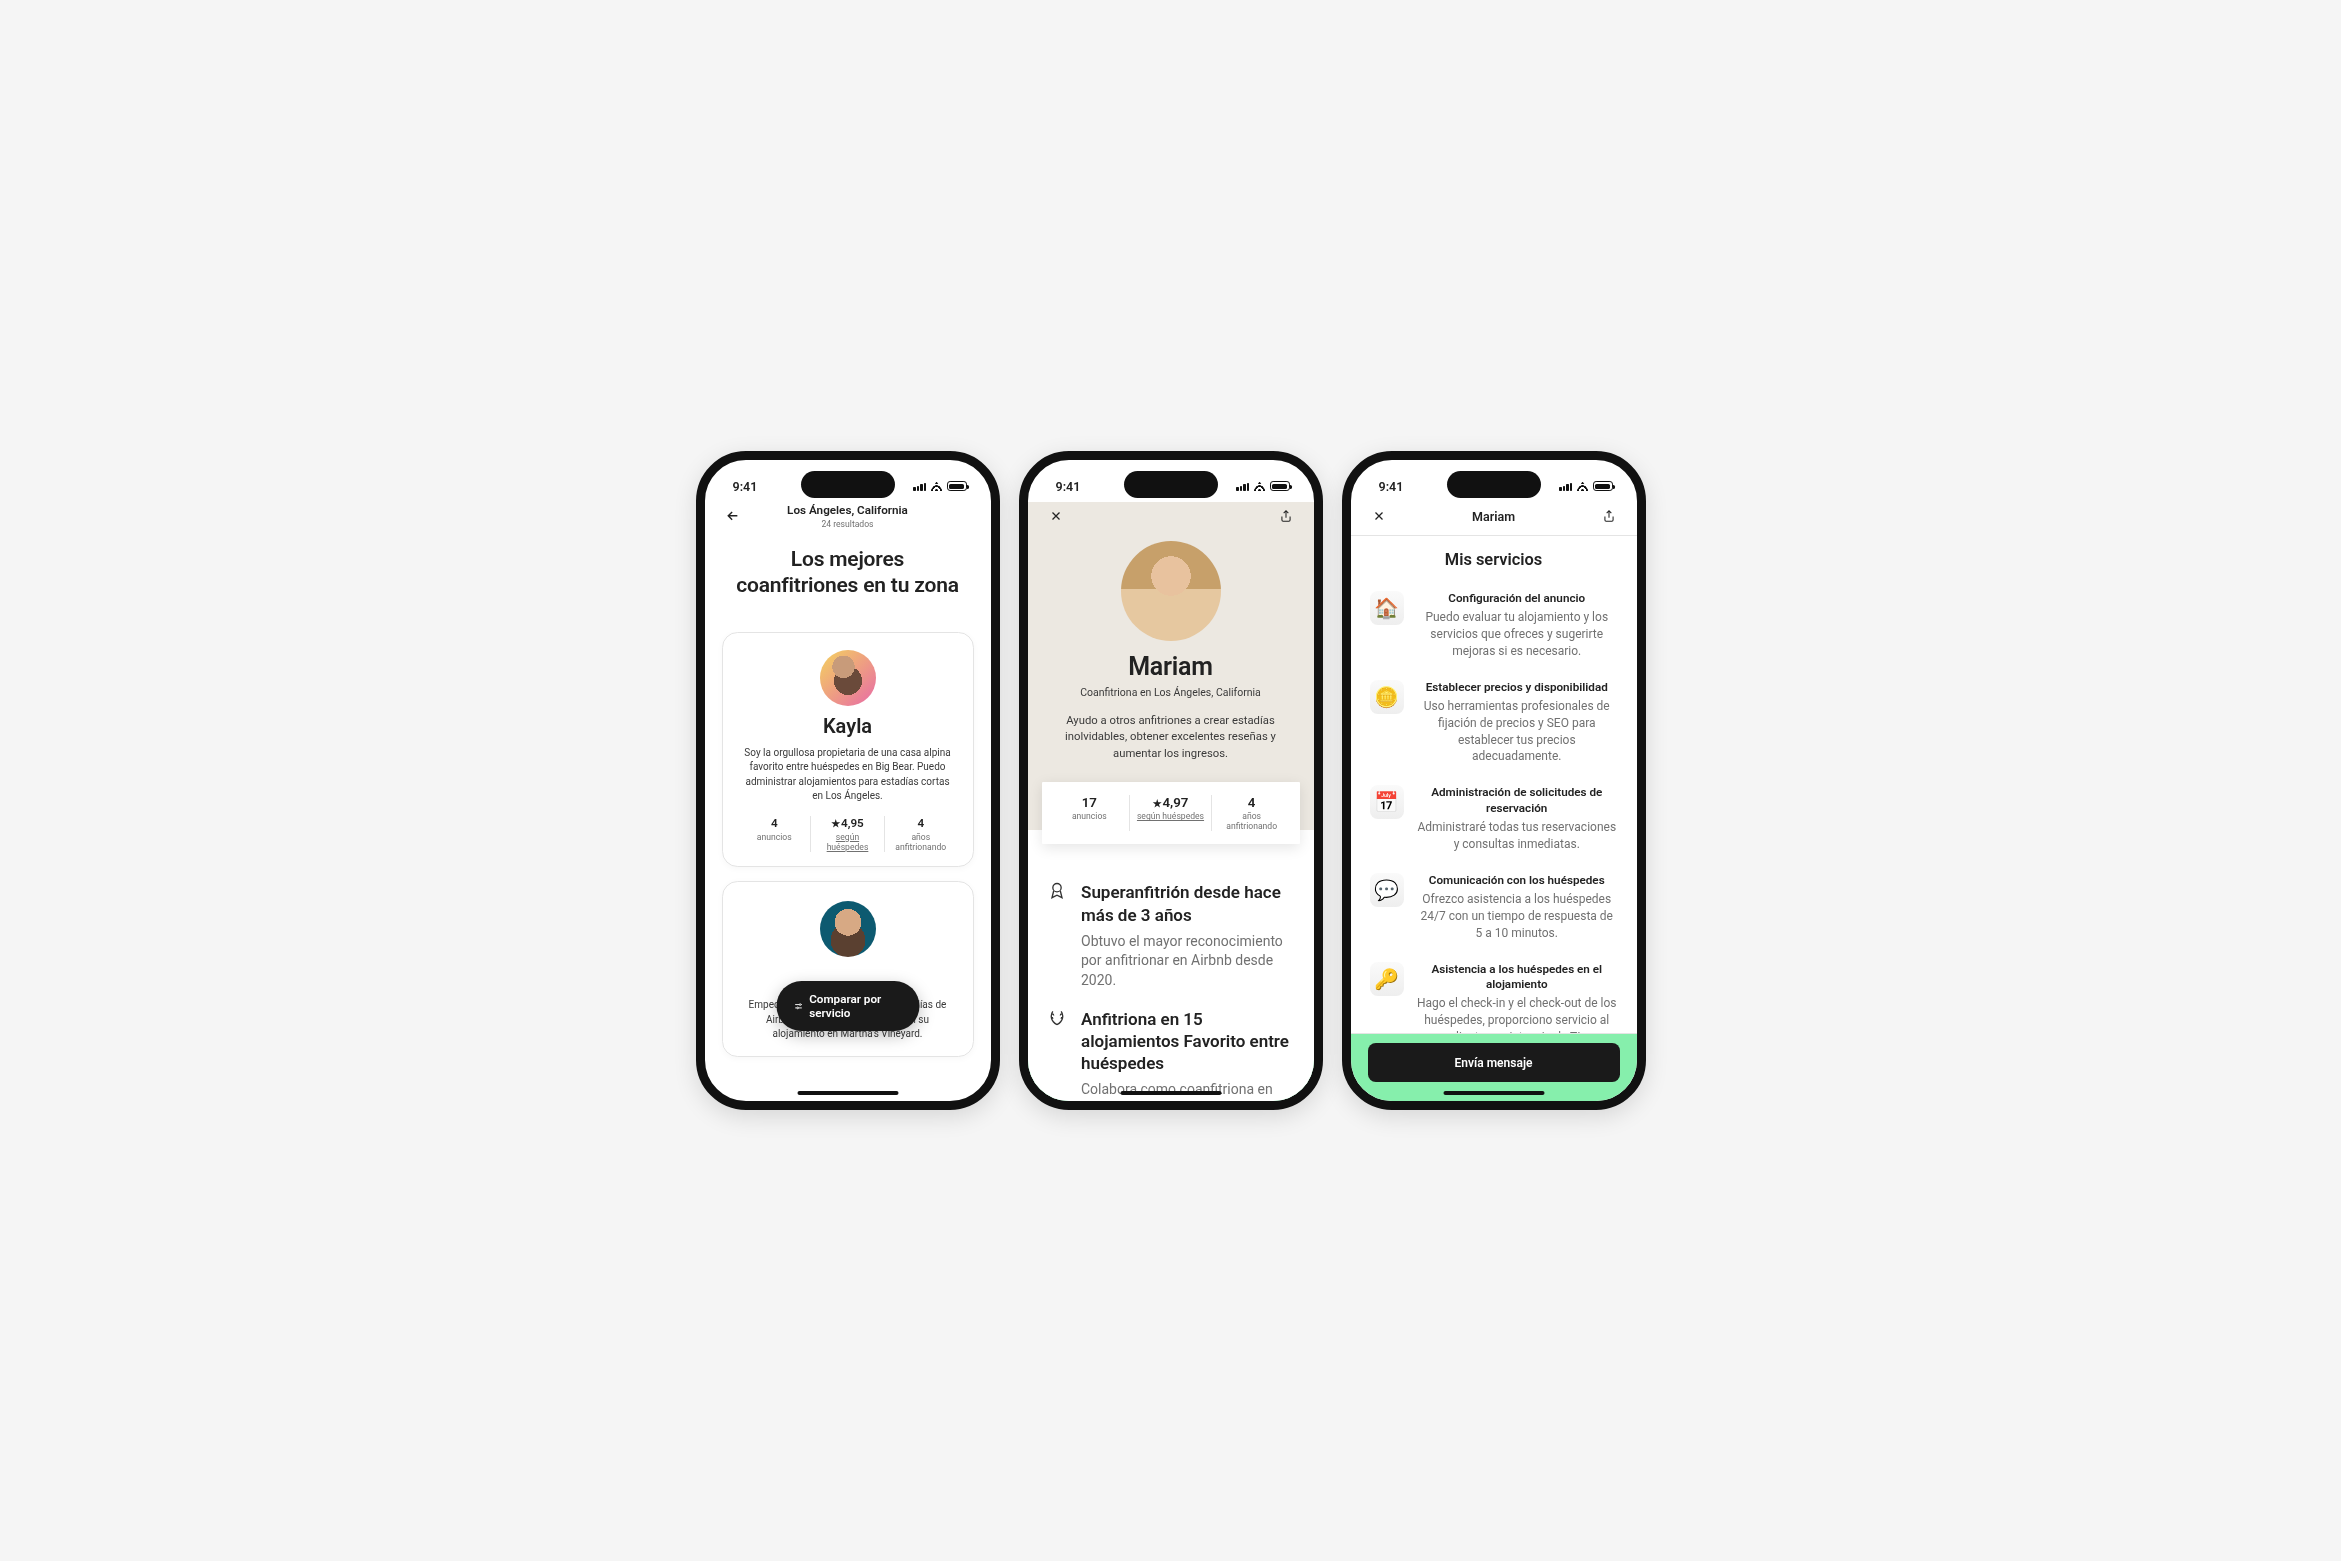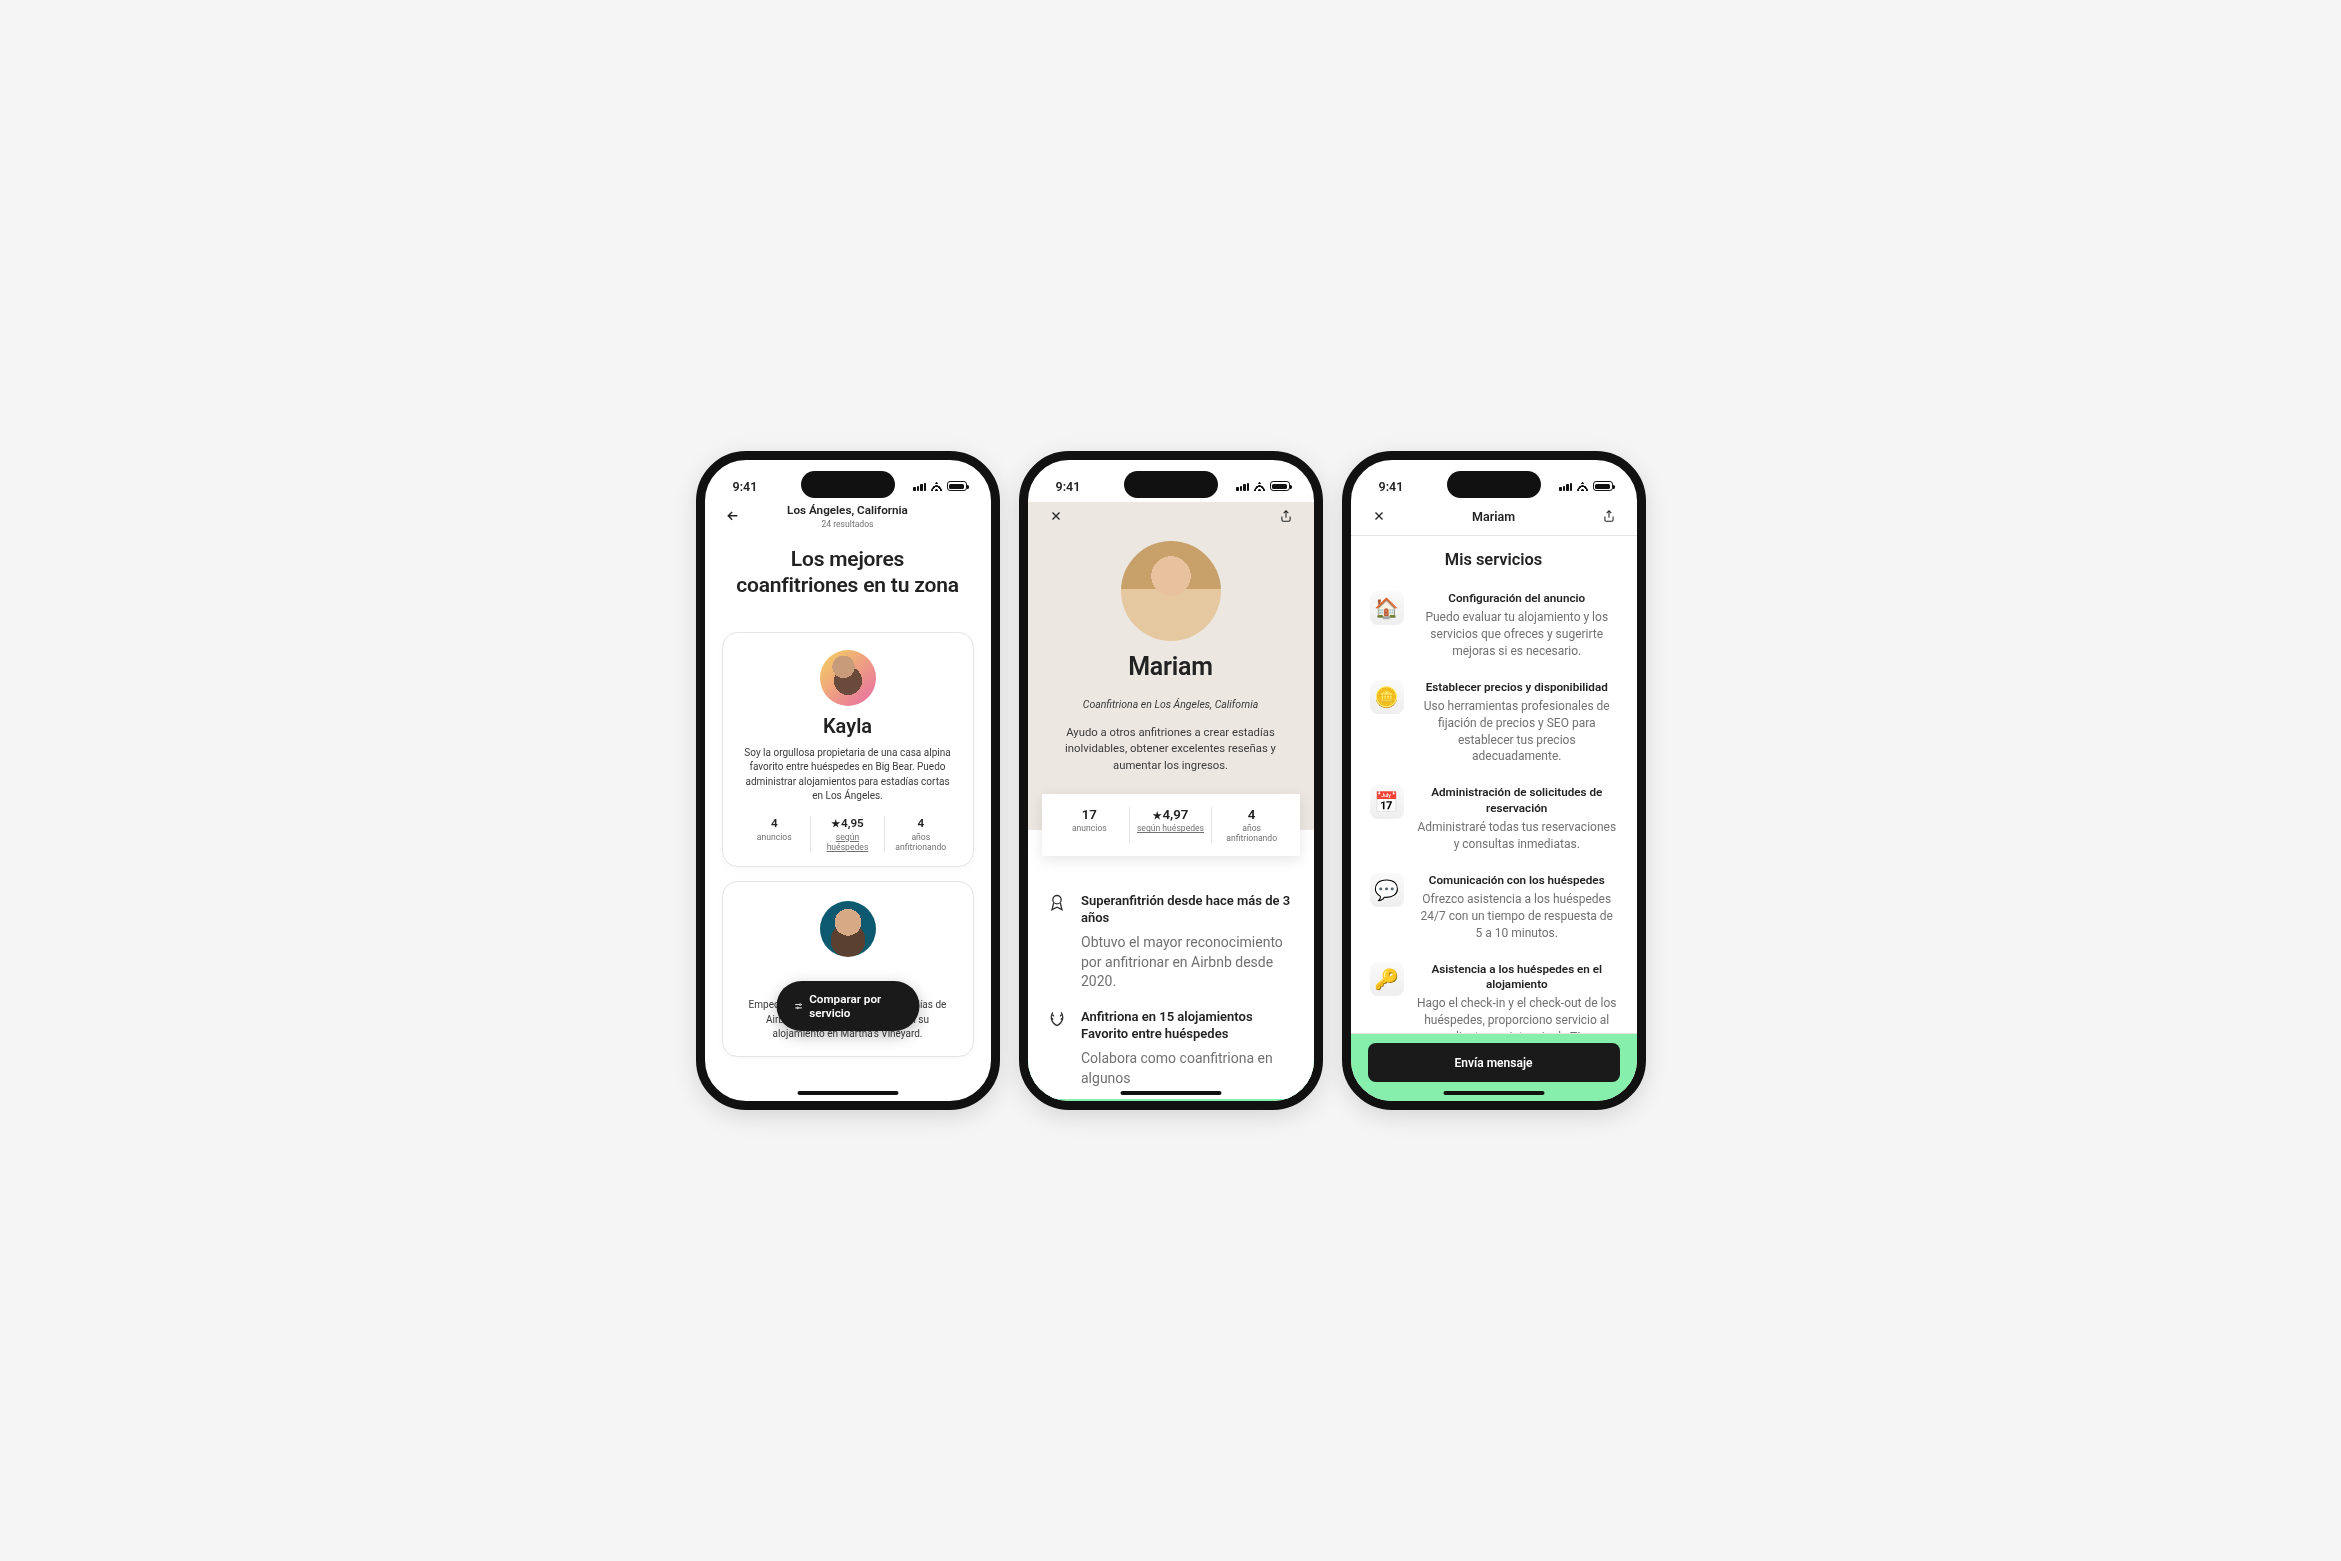--- a/index.html
+++ b/index.html
@@ -122,35 +122,35 @@
     display:flex; align-items:center; gap:6.2px; cursor:pointer;
     box-shadow:0 4.7px 15.6px rgba(0,0,0,0.25);
   }
 
   
   .p2-bg { position:absolute; top:42px; left:0; right:0; height:328px; background:var(--beige); }
   .p2-nav { position:relative; z-index:2; }
   .p2-content { position:relative; z-index:2; text-align:center; padding:6.2px 22px 0; }
   .avatar-lg { width:100px; height:100px; border-radius:50%; margin:0 auto 11px; background-size:cover; }
   .p2-name { font-size:25px; font-weight:600; letter-spacing:-0.2px; }
-  .p2-sub { font-size:10.5px; margin-top:17px; color:#3a3a3a;font-style:italic; }
+  .p2-sub { font-size:10.5px; margin-top:5px; color:#3a3a3a; }
   .p2-bio { font-size:11.3px; margin-top:14px; line-height:1.45; color:#3a3a3a; }
   .p2-statcard {
     margin:20px 14px 0; background:#fff; border-radius:1px;
     box-shadow:0 3.1px 14px rgba(0,0,0,0.1); position:relative; z-index:3;
     display:flex; padding:12.5px 7.8px;
   }
   .p2-statcard .stat { text-align:center; }
   .p2-statcard .v { font-size:13.3px; }
   .p2-statcard .l { font-size:8.6px; }
   .p2-statcard .und .l { text-decoration:underline; }
   .p2-badges { position:relative; z-index:2; background:#fff; padding:19px 19px 0; margin-top:12.5px; }
   .badge-row { display:flex; gap:12.5px; padding:6.2px 0 11px; }
   .badge-ic { width:22px; flex:0 0 22px; color:#333; }
-  .badge-txt .bt { font-weight:600; font-size:13px; line-height:1.3; }
+  .badge-txt .bt { font-weight:600; font-size:17px; line-height:1.3; }
   .badge-txt .bd { font-size:14px; color:var(--muted); margin-top:6px; line-height:1.4; }
 
   .cta-bar {
     position:absolute; bottom:0; left:0; right:0; padding:9.4px 17px 19px;
     background:#86efac; border-top:0.8px solid var(--divider);
   }
   .cta-btn {
     background:#1a1a1a; color:#fff; border-radius:7.8px; text-align:center;
     padding:12.5px; font-weight:600; font-size:12px; cursor:pointer;
   }

